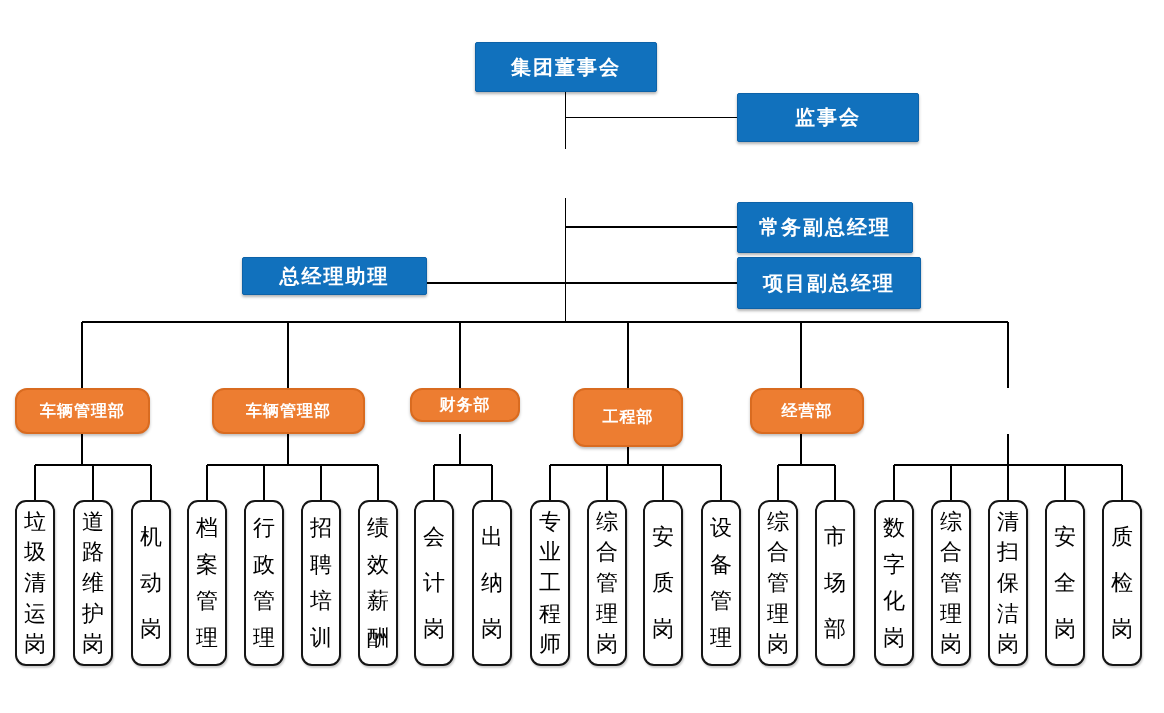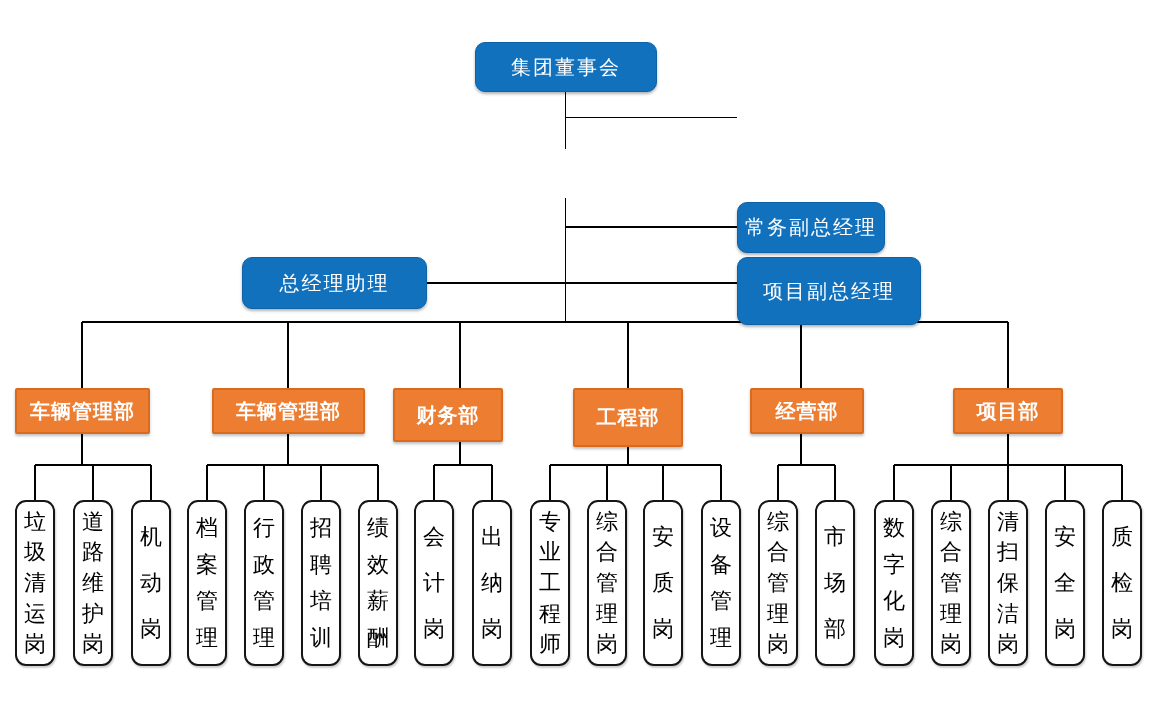--- a/index.html
+++ b/index.html
@@ -11,28 +11,28 @@
     font-family:"Liberation Sans","DejaVu Sans",sans-serif;
   }
   #wires{position:absolute;left:0;top:0;width:1164px;height:713px;}
   .box{
     position:absolute;box-sizing:border-box;
     display:flex;align-items:center;justify-content:center;
     text-align:center;white-space:nowrap;
   }
   .exec{
     background:#1171BD;color:#ffffff;
-    border:1px solid #0d62a8;border-radius:10px;
-    font-size:20px;font-weight:400;letter-spacing:2px;
+    border:1px solid #0d62a8;border-radius:2px;
+    font-size:20px;font-weight:700;letter-spacing:2px;
     box-shadow:0 2px 3px rgba(0,0,0,0.30);
   }
   .dept{
     background:#ED7D31;color:#ffffff;
-    border:2px solid #d96b20;border-radius:2px;
-    font-size:20px;font-weight:600;letter-spacing:1px;
+    border:2px solid #d96b20;border-radius:12px;
+    font-size:16px;font-weight:600;letter-spacing:1px;
     box-shadow:0 2px 3px rgba(0,0,0,0.25);
   }
   .pos{
     background:#ffffff;color:#000000;
     border:2px solid #151515;border-radius:11px;
     width:40px;height:166px;top:500px;
     font-size:22px;font-weight:500;
     flex-direction:column;justify-content:space-evenly;
     box-shadow:1px 2px 2px rgba(0,0,0,0.20);
     white-space:normal;line-height:1;
@@ -96,30 +96,30 @@
       <line x1="835" y1="465" x2="835" y2="500"></line>
       <line x1="894" y1="465" x2="894" y2="500"></line>
       <line x1="951" y1="465" x2="951" y2="500"></line>
       <line x1="1008" y1="465" x2="1008" y2="500"></line>
       <line x1="1065" y1="465" x2="1065" y2="500"></line>
       <line x1="1122" y1="465" x2="1122" y2="500"></line>
     </g>
   </svg>
 
   <div class="box exec" style="left:475px;top:42px;width:182px;height:50px">集团董事会</div>
-  <div class="box exec" style="left:737px;top:202px;width:148px;height:51px">常务副总经理</div>
-  <div class="box exec" style="left:242px;top:257px;width:185px;height:52px">总经理助理</div>
-  <div class="box exec" style="left:737px;top:257px;width:184px;height:68px">项目副总经理</div>
+  <div class="box exec" style="left:737px;top:93px;width:182px;height:49px">监事会</div>
+  <div class="box exec" style="left:737px;top:202px;width:176px;height:51px">常务副总经理</div>
+  <div class="box exec" style="left:242px;top:257px;width:185px;height:38px">总经理助理</div>
+  <div class="box exec" style="left:737px;top:257px;width:184px;height:52px">项目副总经理</div>
 
   <div class="box dept" style="left:15px;top:388px;width:135px;height:46px">车辆管理部</div>
   <div class="box dept" style="left:212px;top:388px;width:153px;height:46px">车辆管理部</div>
-  <div class="box dept" style="left:393px;top:388px;width:110px;height:54px">财务部</div>
+  <div class="box dept" style="left:410px;top:388px;width:110px;height:34px">财务部</div>
   <div class="box dept" style="left:573px;top:388px;width:110px;height:59px">工程部</div>
   <div class="box dept" style="left:750px;top:388px;width:114px;height:46px">经营部</div>
-  <div class="box dept" style="left:953px;top:388px;width:110px;height:46px">项目部</div>
 
   <div class="box pos" style="left:15px">
       <span>垃</span>
       <span>圾</span>
       <span>清</span>
       <span>运</span>
       <span>岗</span>
     </div>
   <div class="box pos" style="left:73px">
       <span>道</span>

